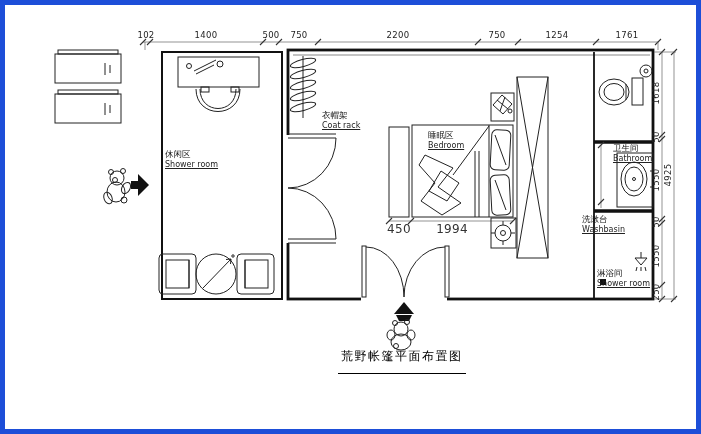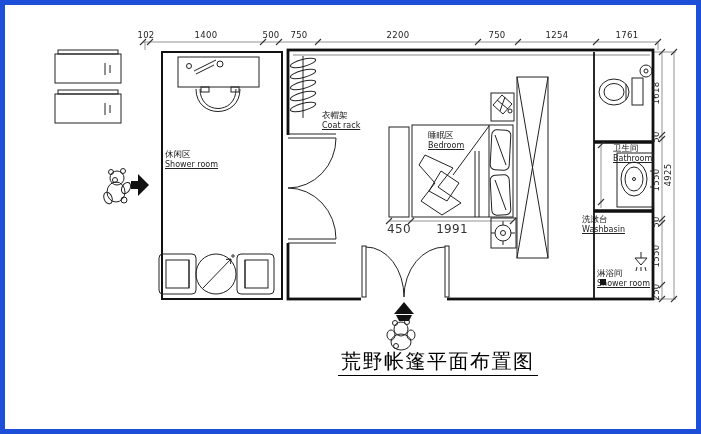--- a/index.html
+++ b/index.html
@@ -19,22 +19,22 @@
   .dim{
     position:absolute;font-size:8.5px;color:#222;white-space:nowrap;
     transform:translate(-50%,0);letter-spacing:.3px;
   }
   .dim.v{transform:translate(-50%,-50%) rotate(-90deg);}
   .dim.small{font-size:12px;color:#333;}
   .roomlabel{position:absolute;font-size:8.5px;line-height:1.25;color:#111;white-space:nowrap;margin-top:38px;}
   .roomlabel .en{font-size:8px;color:#222;text-decoration:underline;}
   .roomlabel span{display:block;}
   .plan-title{
-    position:absolute;left:333px;top:343px;font-size:20px;letter-spacing:1.5px;
-    color:#000;border-bottom:1.5px solid #000;padding:0 3px 0 3px;
+    position:absolute;left:333px;top:343px;font-size:12px;letter-spacing:1.5px;
+    color:#000;border-bottom:1.5px solid #000;padding:0 3px 8px 3px;
     font-family:"DejaVu Serif","Liberation Serif",serif;white-space:nowrap;
   }
 </style>
 </head>
 <body>
 
 <div class="canvas">
 
   <svg class="plan-svg" width="701" height="434" viewBox="0 0 701 434">
 
@@ -219,21 +219,21 @@
 
   <div class="dim v" style="left:651px;top:88px">1618</div>
   <div class="dim v" style="left:651px;top:132px">50</div>
   <div class="dim v" style="left:651px;top:175px">1550</div>
   <div class="dim v" style="left:651px;top:217px">50</div>
   <div class="dim v" style="left:651px;top:251px">1550</div>
   <div class="dim v" style="left:651px;top:287px">250</div>
   <div class="dim v" style="left:663px;top:170px">4925</div>
 
   <div class="dim small" style="left:394px;top:217px">450</div>
-  <div class="dim small" style="left:447px;top:217px">1991</div>
+  <div class="dim small" style="left:447px;top:217px">1994</div>
 
   <div class="roomlabel" style="left:160px;top:106px">
     <span>休闲区</span>
     <span class="en">Shower room</span>
   </div>
   <div class="roomlabel" style="left:317px;top:67px">
     <span>衣帽架</span>
     <span class="en">Coat rack</span>
   </div>
   <div class="roomlabel" style="left:423px;top:87px">

